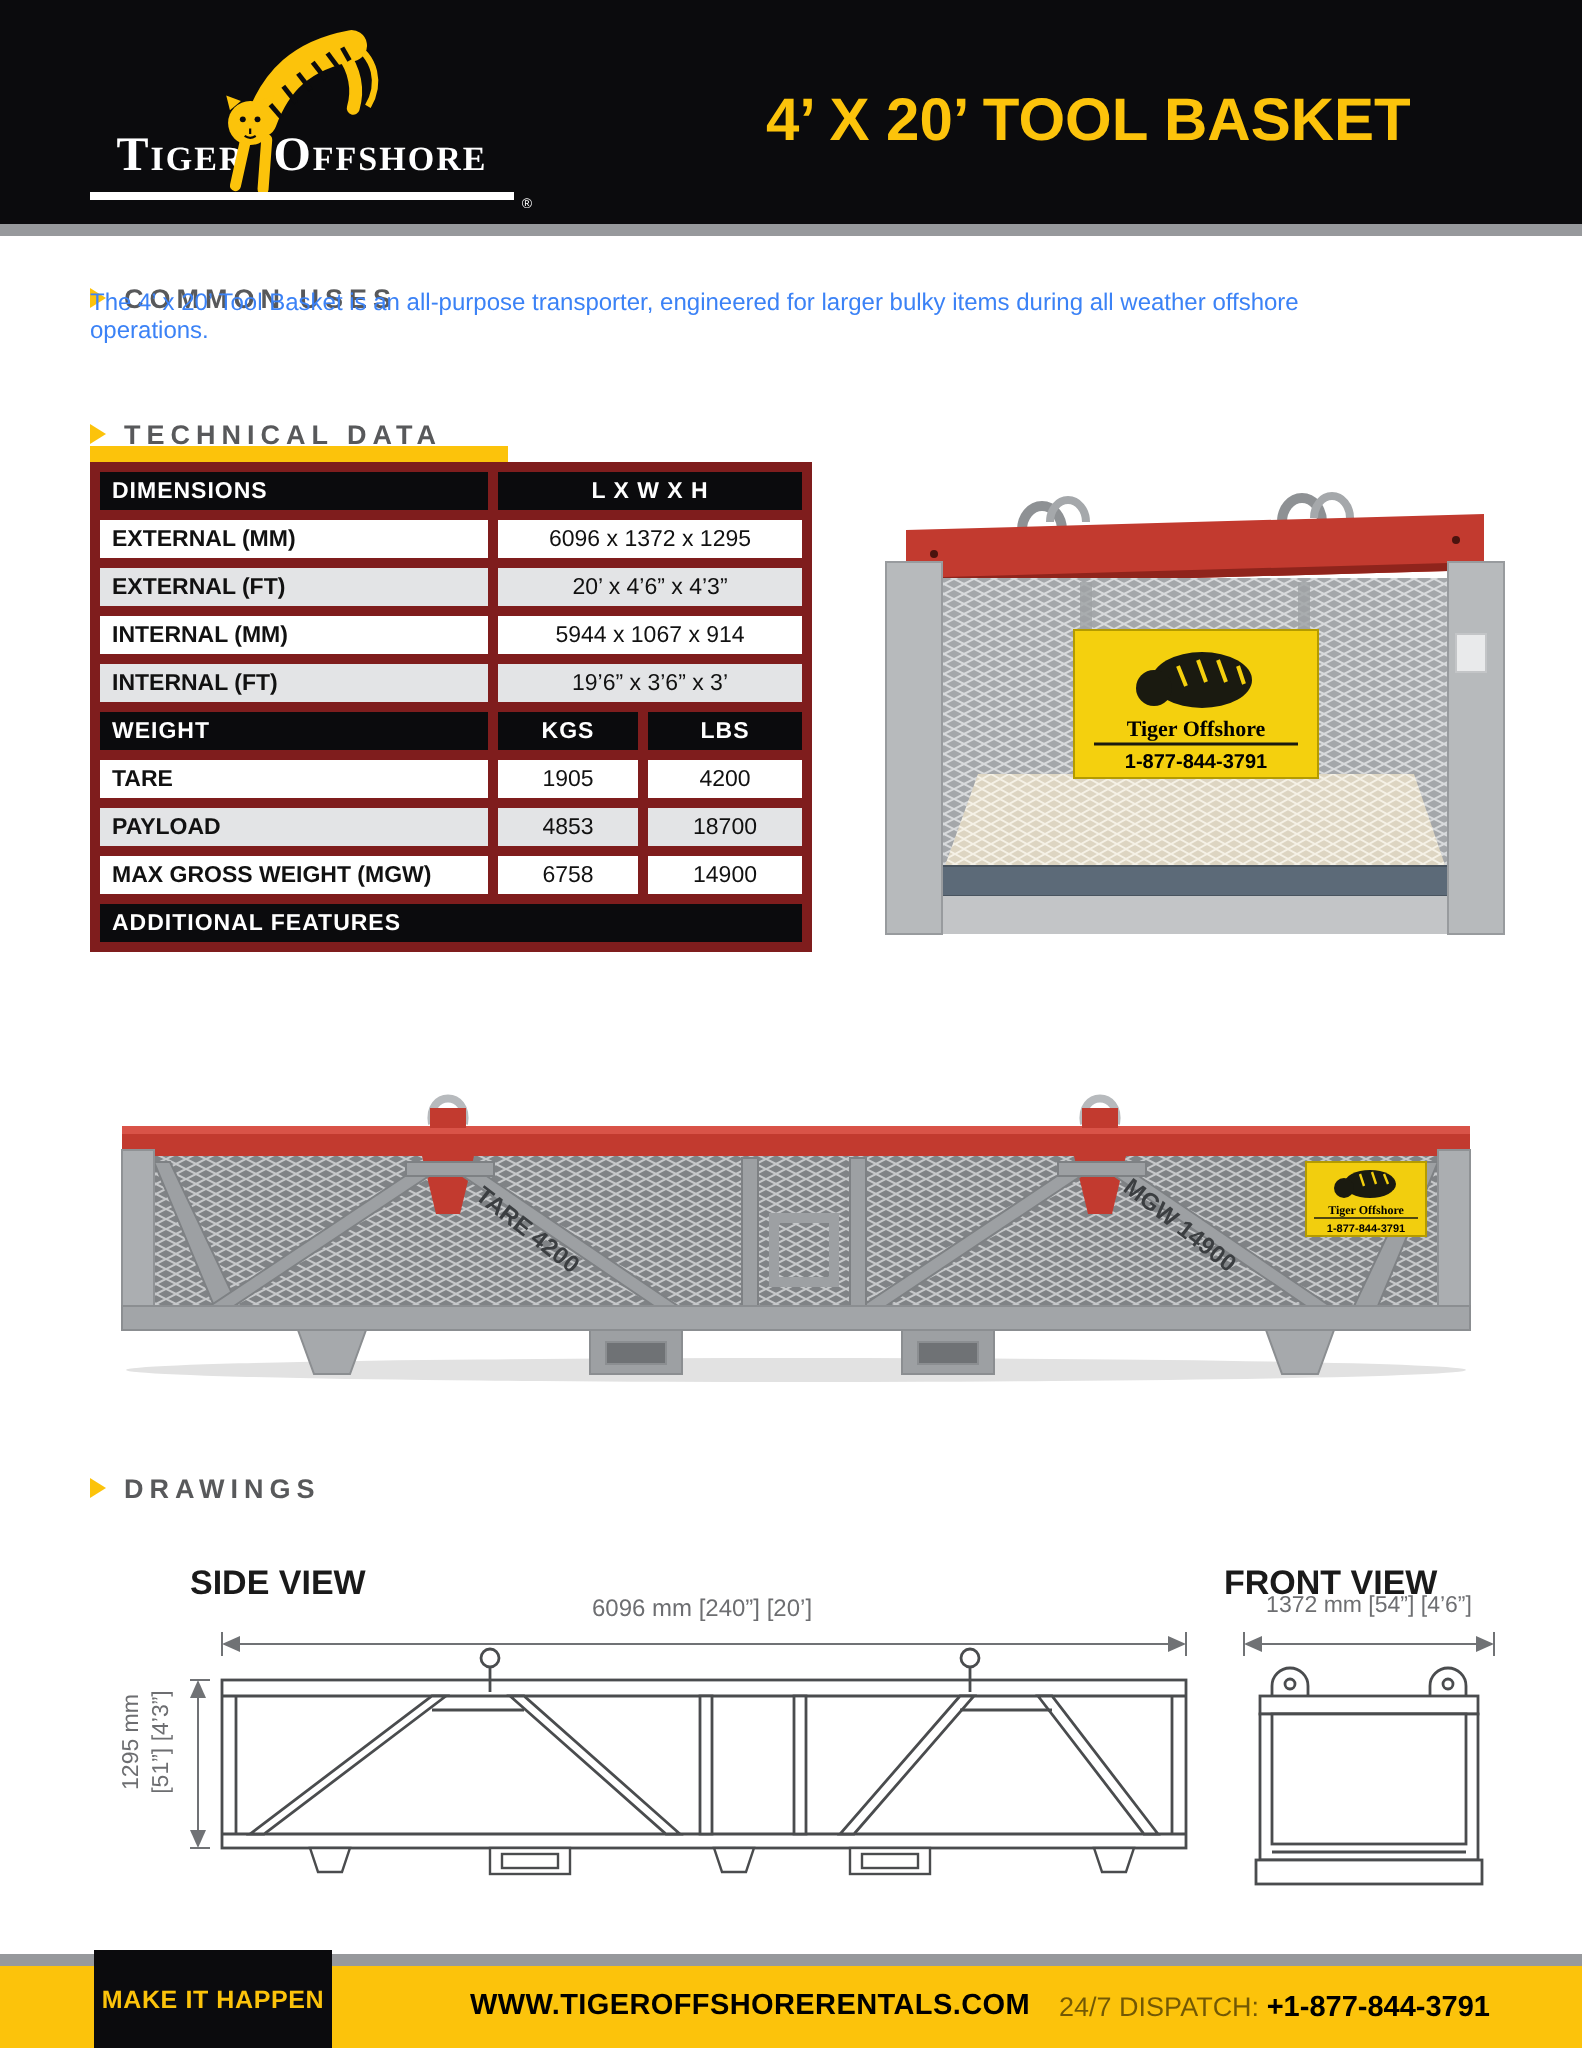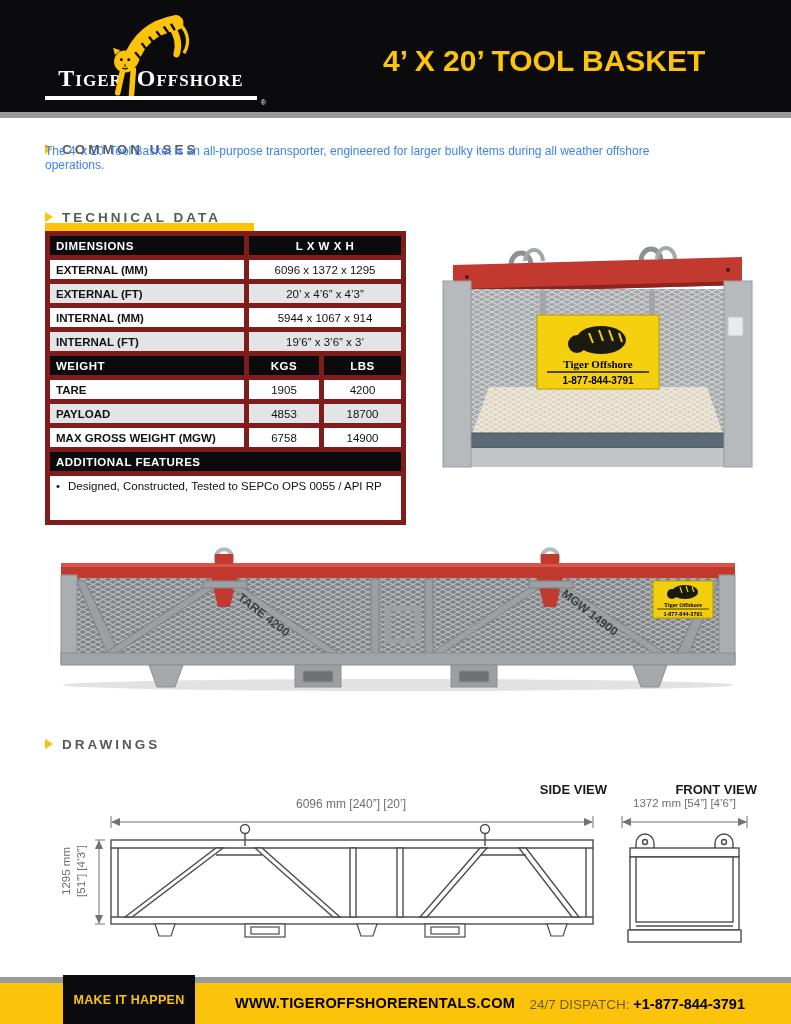--- a/index.html
+++ b/index.html
@@ -32,31 +32,31 @@
   table.spec td.lbl{font-weight:bold;text-align:left;}
   table.spec td.val{text-align:center;font-weight:normal;margin-top:36px;}
   table.spec tr.alt td{background:#e3e4e6;}
   table.spec td.feat{height:40px;vertical-align:top;padding-top:4px;}
   .feat-line{display:flex;gap:8px;font-size:11.5px;}
   .bullet::before{content:"•";}
   
   .photo-front{position:absolute;left:437px;top:237px;width:321px;height:233px;}
   .photo-side{position:absolute;left:53px;top:517px;width:690px;height:175px;}
   
-  .dwg-title{position:absolute;font-size:13px;font-weight:bold;color:#1a1a1a;text-align:right;}
+  .dwg-title{position:absolute;font-size:17px;font-weight:bold;color:#1a1a1a;text-align:left;}
   .dwg-dim{position:absolute;font-size:12px;color:#6d6e71;text-align:center;white-space:nowrap;}
   .vdim{position:absolute;left:22px;top:856px;width:104px;height:30px;line-height:15px;font-size:11.5px;
         color:#6d6e71;text-align:center;transform:rotate(-90deg);}
   .dwg-side{position:absolute;left:95px;top:812px;width:512px;height:142px;}
   .dwg-front{position:absolute;left:612px;top:812px;width:145px;height:142px;}
   
   .footer-stripe{position:absolute;left:0;top:977px;width:791px;height:6px;background:#97999c;}
   .footer-band{position:absolute;left:0;top:983px;width:791px;height:41px;background:#fcc30b;}
-  .tagline-box{position:absolute;left:47px;top:975px;width:132px;height:49px;background:#0b0b0d;
-               display:flex;align-items:center;justify-content:center;margin-left:16px;}
+  .tagline-box{position:absolute;left:47px;top:975px;width:119px;height:49px;background:#0b0b0d;
+               display:flex;align-items:center;justify-content:center;}
   .tagline-box span{color:#fcc30b;font-weight:bold;font-size:12.5px;letter-spacing:.3px;}
   .website{position:absolute;left:375px;top:995px;transform:translateX(-50%);font-size:14.5px;
            font-weight:bold;color:#000;letter-spacing:.2px;white-space:nowrap;}
   .dispatch{position:absolute;right:46px;top:996px;font-size:13.5px;white-space:nowrap;}
   .dispatch-label{color:rgba(0,0,0,0.55);}
   .phone{font-weight:bold;color:#000;font-size:14.5px;}
   svg text{font-family:"Liberation Sans","DejaVu Sans",sans-serif;}
   svg text.serif{font-family:"Liberation Serif","DejaVu Serif",serif;}
 </style>
 </head>
@@ -154,28 +154,20 @@
       <td class="val">18700</td>
     </tr>
     <tr>
       <td class="lbl">MAX GROSS WEIGHT (MGW)</td>
       <td class="val">6758</td>
       <td class="val">14900</td>
     </tr>
     <tr>
       <th colspan="3">ADDITIONAL FEATURES</th>
     </tr>
-    <tr>
-      <td class="feat" colspan="3">
-        <span class="feat-line">
-              <span class="bullet"></span>
-        <span>Designed, Constructed, Tested to SEPCo OPS 0055 / API RP</span>
-            </span>
-      </td>
-    </tr>
   </tbody>
     </table>
 
   <svg class="photo-front" viewBox="0 0 321 233">
     <defs>
       <pattern id="meshF" patternUnits="userSpaceOnUse" width="10" height="5">
         <rect width="10" height="5" fill="#a4a7aa"></rect>
         <path d="M0,2.5 L5,0 L10,2.5 L5,5 Z" fill="none" stroke="#d8dadc" stroke-width="1"></path>
       </pattern>
       <pattern id="meshFloor" patternUnits="userSpaceOnUse" width="9" height="5">

